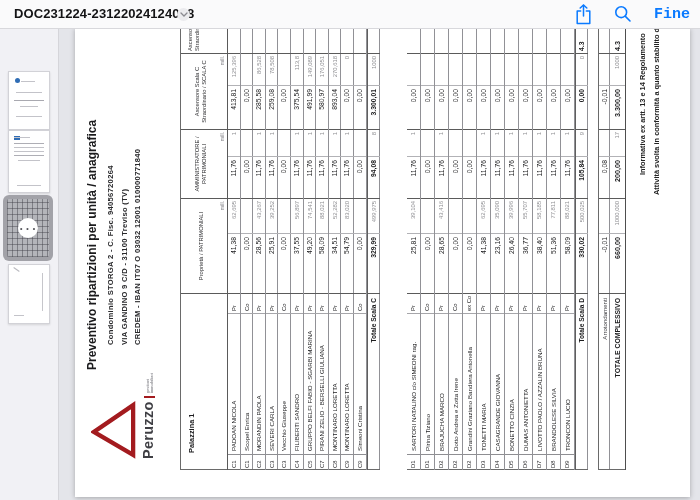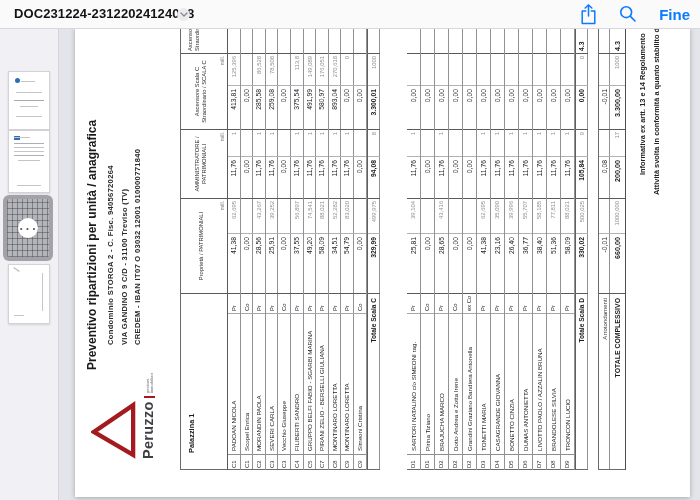--- a/index.html
+++ b/index.html
@@ -3,21 +3,21 @@
 <meta charset="utf-8">
 <style>
   html,body{margin:0;padding:0;width:700px;height:500px;overflow:hidden;
     font-family:"Liberation Sans",sans-serif;background:#e4e5ea;}
   
   .toolbar{position:absolute;left:0;top:0;width:700px;height:28px;background:#fafafb;
     border-bottom:1px solid #d8d8dc;z-index:30;}
   .tb-title{position:absolute;left:14px;top:6px;font-size:13px;font-weight:600;color:#141416;letter-spacing:.1px;}
   .tb-chevron{position:absolute;left:177px;top:8px;width:13px;height:13px;border-radius:50%;
     background:#ebebee;display:flex;align-items:center;justify-content:center;}
-  .tb-right{position:absolute;right:8px;top:0;height:28px;display:flex;align-items:center;gap:22px;}
+  .tb-right{position:absolute;right:8px;top:0;height:28px;display:flex;align-items:center;gap:22px;font-family:Liberation Mono, monospace;}
   .tb-done{font-size:15px;font-weight:600;color:#0a7aff;padding-right:2px;}
   
   .sidebar{position:absolute;left:0;top:28px;width:58px;height:472px;background:#f1f1f5;
     border-right:1px solid #d5d5da;z-index:20;}
   .thumb{position:absolute;left:8px;width:40px;background:#fff;border:1px solid #d2d2d7;
     box-shadow:0 1px 2px rgba(0,0,0,.12);}
   .t-line{position:absolute;background:#c3c3c9;height:1px;}
   .thumb-sel{position:absolute;left:3px;top:167px;width:50px;height:66px;border-radius:6px;
     background:#a2a2a8;}
   .mini-page{position:absolute;left:4px;top:4px;right:4px;bottom:4px;border-radius:2px;

